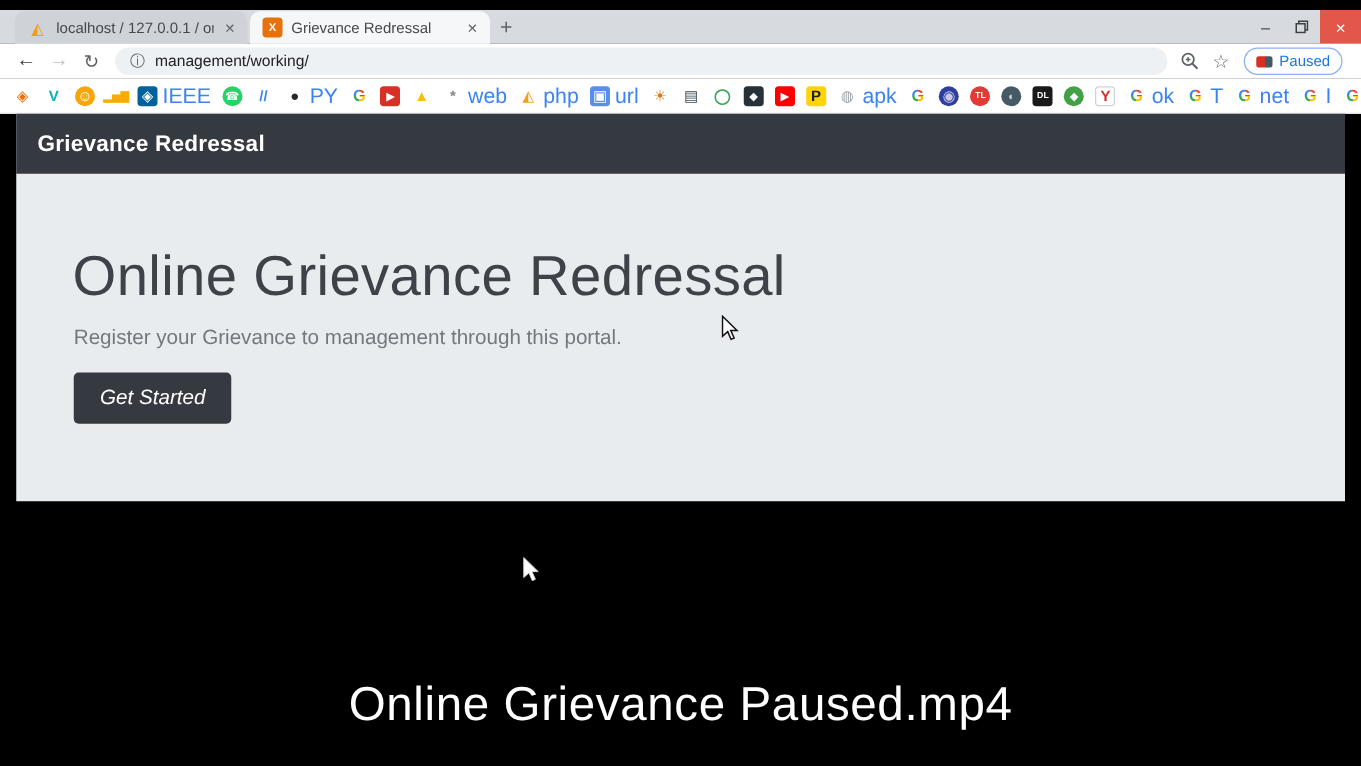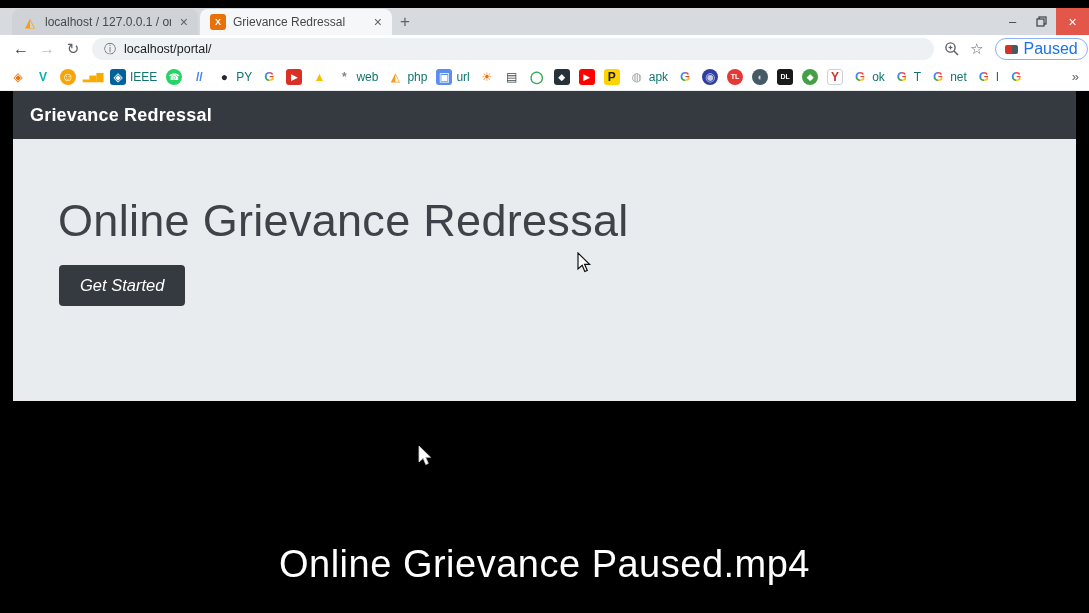--- a/index.html
+++ b/index.html
@@ -27,29 +27,29 @@
   .nav-btn{width:26px;text-align:center;font-size:16px;color:#3c4043;flex:none;}
   .nav-btn.disabled{color:#bdc1c6;}
   .reload{font-size:15px;color:#5f6368;}
   .omnibox{height:22px;flex:none;width:842px;margin-left:6px;background:#eef1f3;border-radius:11px;display:flex;align-items:center;padding:0 12px;box-sizing:border-box;gap:8px;}
   .omni-info{color:#5f6368;font-size:12px;}
   .omni-url{font-size:12.5px;color:#202124;}
   .tool-ic{margin-left:10px;flex:none;display:flex;align-items:center;color:#5f6368;}
   .star{font-size:15px;}
   .paused-pill{margin-left:12px;height:20px;border:1px solid #8ab0f8;border-radius:11px;background:#fff;display:flex;align-items:center;gap:5px;padding:0 9px;flex:none;}
   .paused-ic{width:13px;height:9px;border-radius:2px;background:linear-gradient(90deg,#d93025 0 55%,#455a64 55% 100%);}
-  .paused-txt{font-size:16px;color:#1a73e8;}
+  .paused-txt{font-size:12px;color:#1a73e8;}
   .kebab{margin-left:10px;font-size:15px;color:#5f6368;}
   
   .bookmarks{position:absolute;top:63px;left:0;width:1089px;height:28px;background:#fff;display:flex;align-items:center;padding:0 10px;box-sizing:border-box;gap:9px;border-bottom:1px solid #eceef0;}
   .bm-item{display:flex;align-items:center;gap:4px;flex:none;}
   .bm-ic{width:16px;height:16px;display:inline-flex;align-items:center;justify-content:center;font-size:12px;line-height:16px;border-radius:3px;box-sizing:border-box;}
   .bm-ic.round{border-radius:50%;}
   .bm-ic.bordered{border:1px solid #d0d3d6;background:#fff;}
-  .bm-label{font-size:12px;color:#0f766e;}
+  .bm-label{font-size:17px;color:#3b82f6;}
   .g-multi{font-weight:bold;font-size:13px;background:conic-gradient(#ea4335 0 25%,#fbbc05 25% 50%,#34a853 50% 75%,#4285f4 75% 100%);-webkit-background-clip:text;background-clip:text;color:transparent;}
   .bm-overflow{margin-left:auto;color:#5f6368;font-size:13px;}
   
   .page{position:absolute;top:91px;left:13px;width:1063px;height:310px;background:#e9ecef;}
   .site-nav{height:48px;background:#343a40;display:flex;align-items:center;padding:0 17px;box-sizing:border-box;}
   .brand{color:#fff;font-size:18px;font-weight:bold;letter-spacing:.2px;}
   .nav-links{display:flex;align-items:center;margin-left:22px;gap:4px;}
   .nav-link{color:#9aa1a8;font-size:15px;padding:4px 11px;display:inline-flex;align-items:center;gap:6px;}
   .caret{width:0;height:0;border-left:4px solid transparent;border-right:4px solid transparent;border-top:4px solid #9aa1a8;display:inline-block;}
   .jumbotron{padding:56px 12px 0 45px;}
@@ -86,21 +86,21 @@
     <div class="win-btn win-close">×</div>
   </div>
 </div>
 
 <div class="toolbar">
   <span class="nav-btn">←</span>
   <span class="nav-btn disabled">→</span>
   <span class="nav-btn reload">↻</span>
   <div class="omnibox">
     <span class="omni-info">ⓘ</span>
-    <span class="omni-url">localhost/portal/</span>
+    <span class="omni-url">management/working/</span>
   </div>
   <span class="tool-ic">
     <svg width="16" height="16" viewBox="0 0 16 16">
       <circle cx="6.5" cy="6.5" r="4.6" fill="none" stroke="#5f6368" stroke-width="1.4"></circle>
       <line x1="10" y1="10" x2="14" y2="14" stroke="#5f6368" stroke-width="1.6"></line>
       <line x1="4.6" y1="6.5" x2="8.4" y2="6.5" stroke="#5f6368" stroke-width="1.2"></line>
       <line x1="6.5" y1="4.6" x2="6.5" y2="8.4" stroke="#5f6368" stroke-width="1.2"></line>
     </svg>
   </span>
   <span class="tool-ic star">☆</span>
@@ -225,20 +225,21 @@
     </span>
   <span class="bm-overflow">»</span>
 </div>
 
 <div class="page">
   <div class="site-nav">
     <span class="brand">Grievance Redressal</span>
   </div>
   <div class="jumbotron">
     <h1 class="hero-title">Online Grievance Redressal</h1>
+    <p class="hero-sub">Register your Grievance to management through this portal.</p>
     <button class="cta">Get Started</button>
   </div>
 </div>
 
 <div class="caption">Online Grievance Paused.mp4</div>
 
 <svg class="cursor" style="left:577px;top:252px;" width="15" height="22" viewBox="0 0 15 22">
   <polygon points="1,1 1,17 5.2,13.3 7.8,19.5 10.3,18.4 7.6,12.3 12.6,12.3" fill="#fff" stroke="#111" stroke-width="1.2"></polygon>
 </svg>
 <svg class="cursor" style="left:418px;top:445px;" width="15" height="22" viewBox="0 0 15 22">

